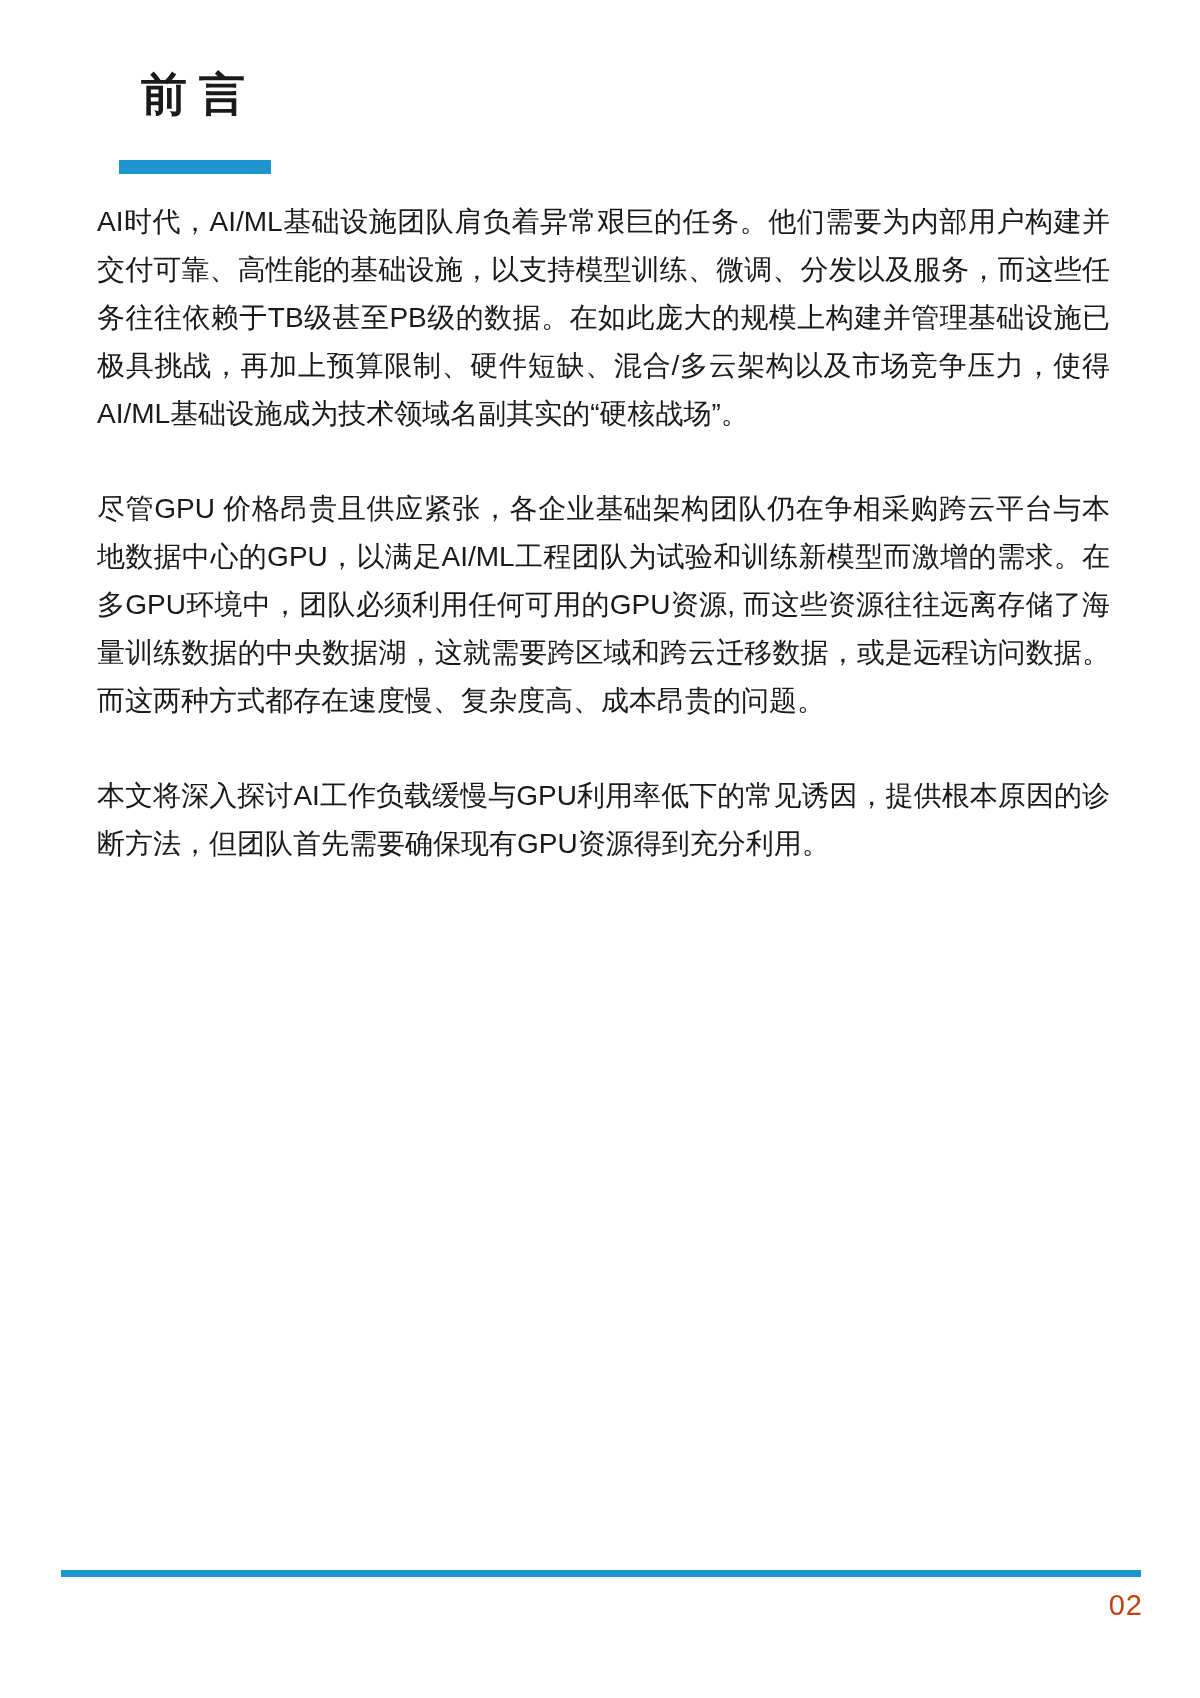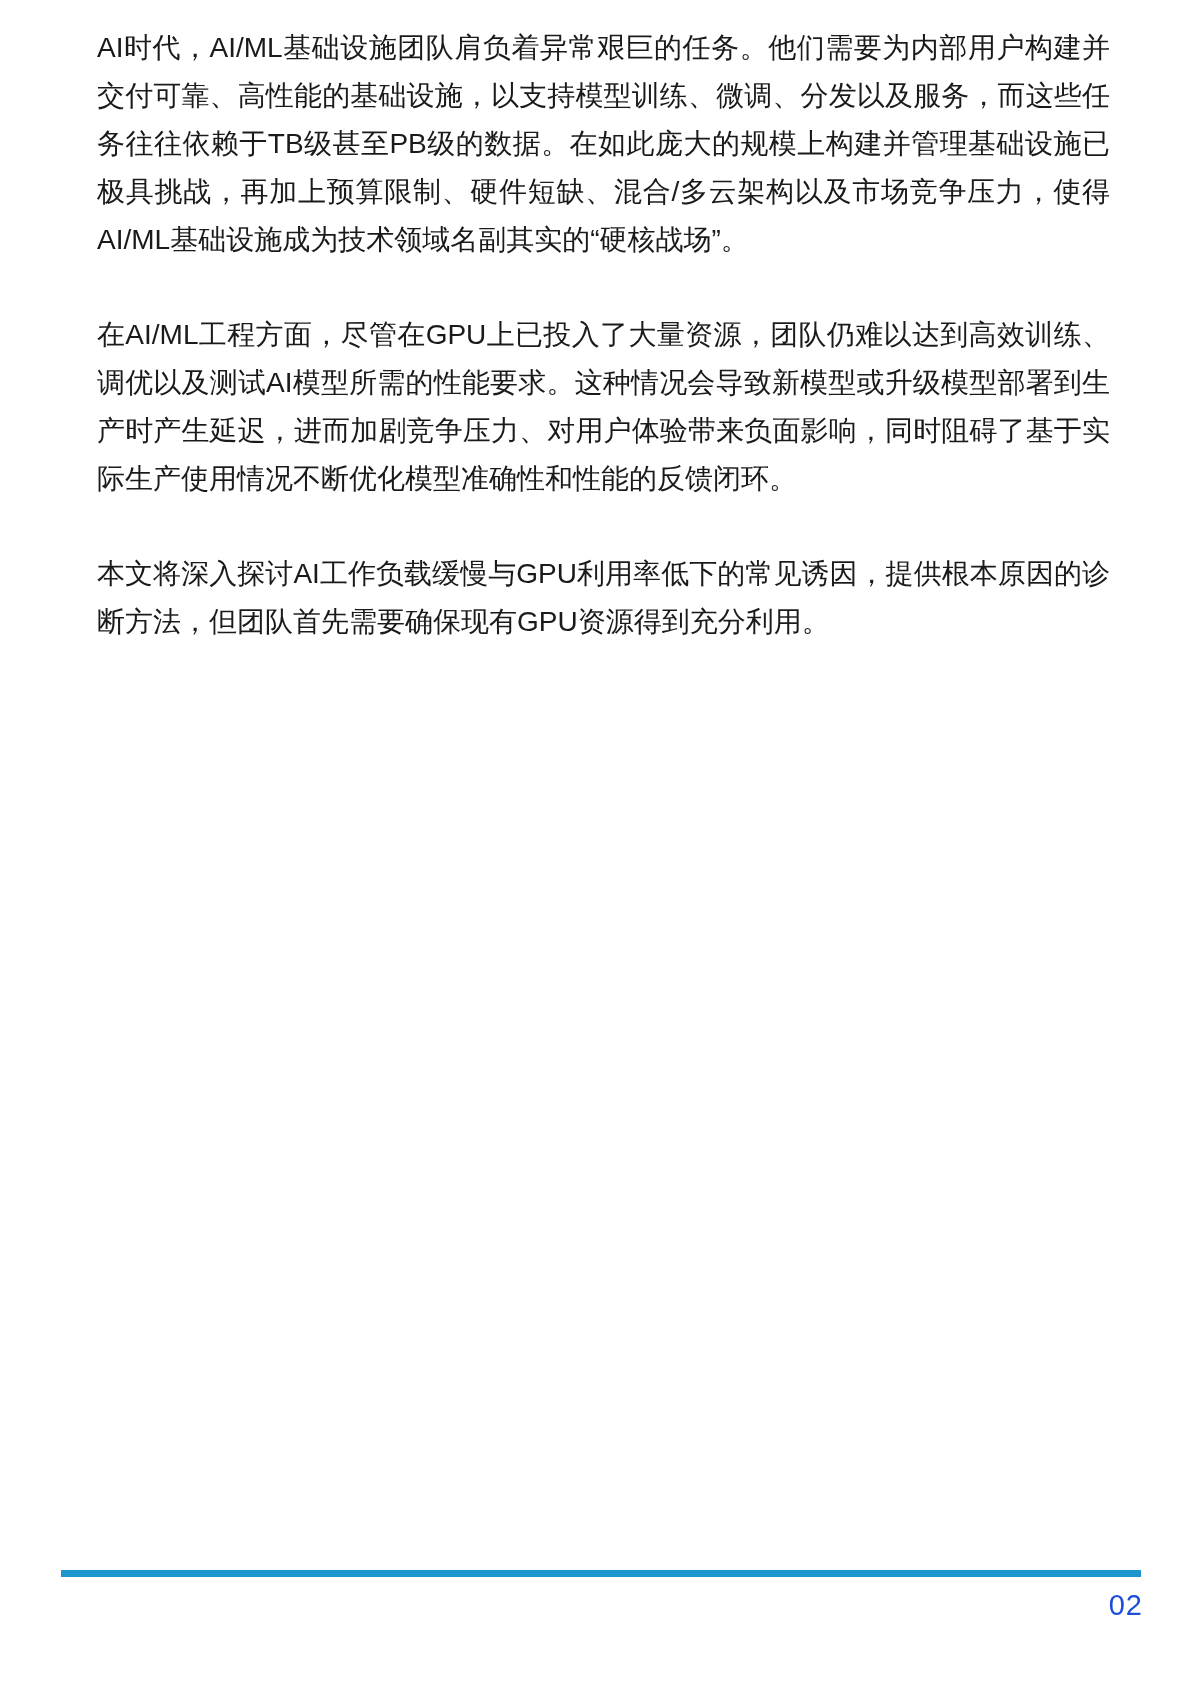--- a/index.html
+++ b/index.html
@@ -46,32 +46,36 @@
     height: 7px;
     background: var(--accent);
   }
   .page-number {
     position: absolute;
     top: 1590px;
     right: 57px;
     font-size: 29px;
     line-height: 30px;
     letter-spacing: 1px;
-    color: #1d4ed8;
+    color: #c2410c;
   }
 </style>
 </head>
 <body>
 
 <div class="page">
 
+  <div class="header">
+    <h1 class="page-title">前言</h1>
+    <div class="title-underline"></div>
+  </div>
 
   <div class="body-text">
     <p>AI时代，AI/ML基础设施团队肩负着异常艰巨的任务。他们需要为内部用户构建并交付可靠、高性能的基础设施，以支持模型训练、微调、分发以及服务，而这些任务往往依赖于TB级甚至PB级的数据。在如此庞大的规模上构建并管理基础设施已极具挑战，再加上预算限制、硬件短缺、混合/多云架构以及市场竞争压力，使得AI/ML基础设施成为技术领域名副其实的“硬核战场”。</p>
-    <p>在AI/ML工程方面，尽管在GPU上已投入了大量资源，团队仍难以达到高效训练、调优以及测试AI模型所需的性能要求。这种情况会导致新模型或升级模型部署到生产时产生延迟，进而加剧竞争压力、对用户体验带来负面影响，同时阻碍了基于实际生产使用情况不断优化模型准确性和性能的反馈闭环。</p>
+    <p>尽管GPU 价格昂贵且供应紧张，各企业基础架构团队仍在争相采购跨云平台与本地数据中心的GPU，以满足AI/ML工程团队为试验和训练新模型而激增的需求。在多GPU环境中，团队必须利用任何可用的GPU资源, 而这些资源往往远离存储了海量训练数据的中央数据湖，这就需要跨区域和跨云迁移数据，或是远程访问数据。而这两种方式都存在速度慢、复杂度高、成本昂贵的问题。</p>
     <p>本文将深入探讨AI工作负载缓慢与GPU利用率低下的常见诱因，提供根本原因的诊断方法，但团队首先需要确保现有GPU资源得到充分利用。</p>
   </div>
 
   <div class="footer-rule"></div>
 
   <div class="page-number">02</div>
 
 </div>
 
 </body></html>

